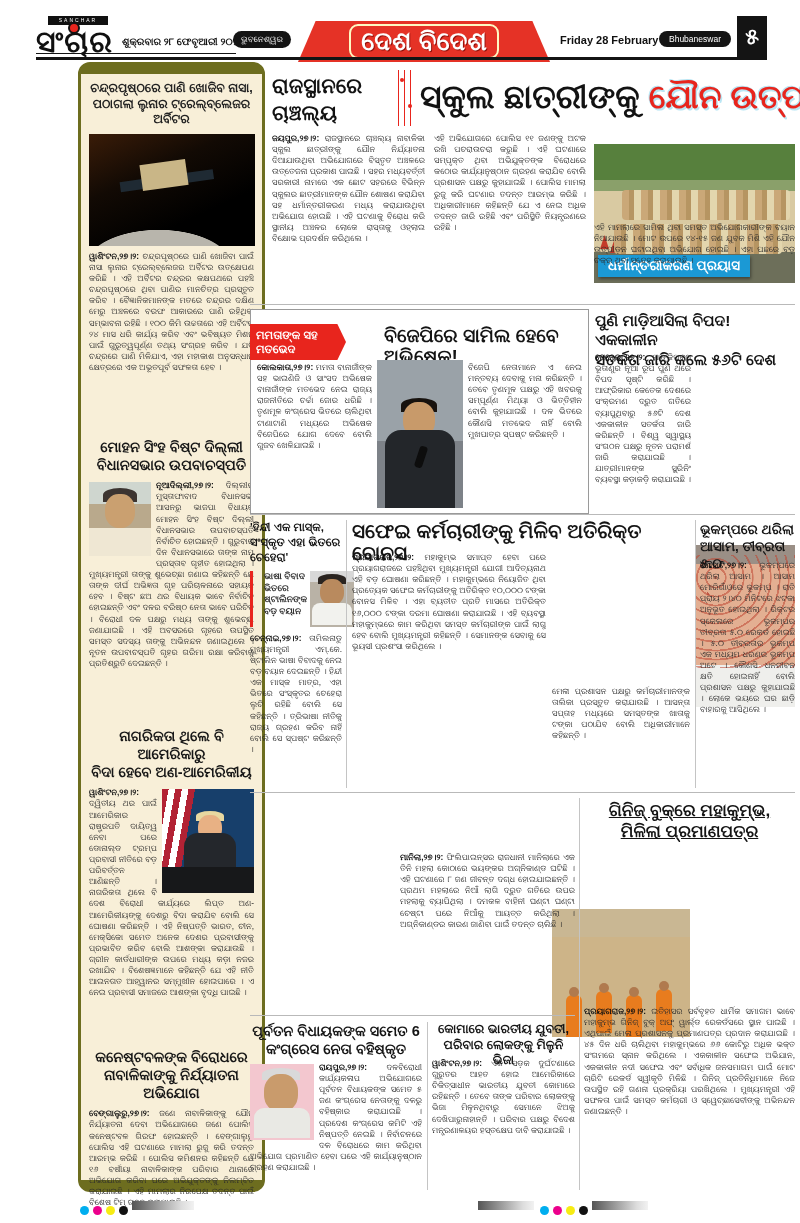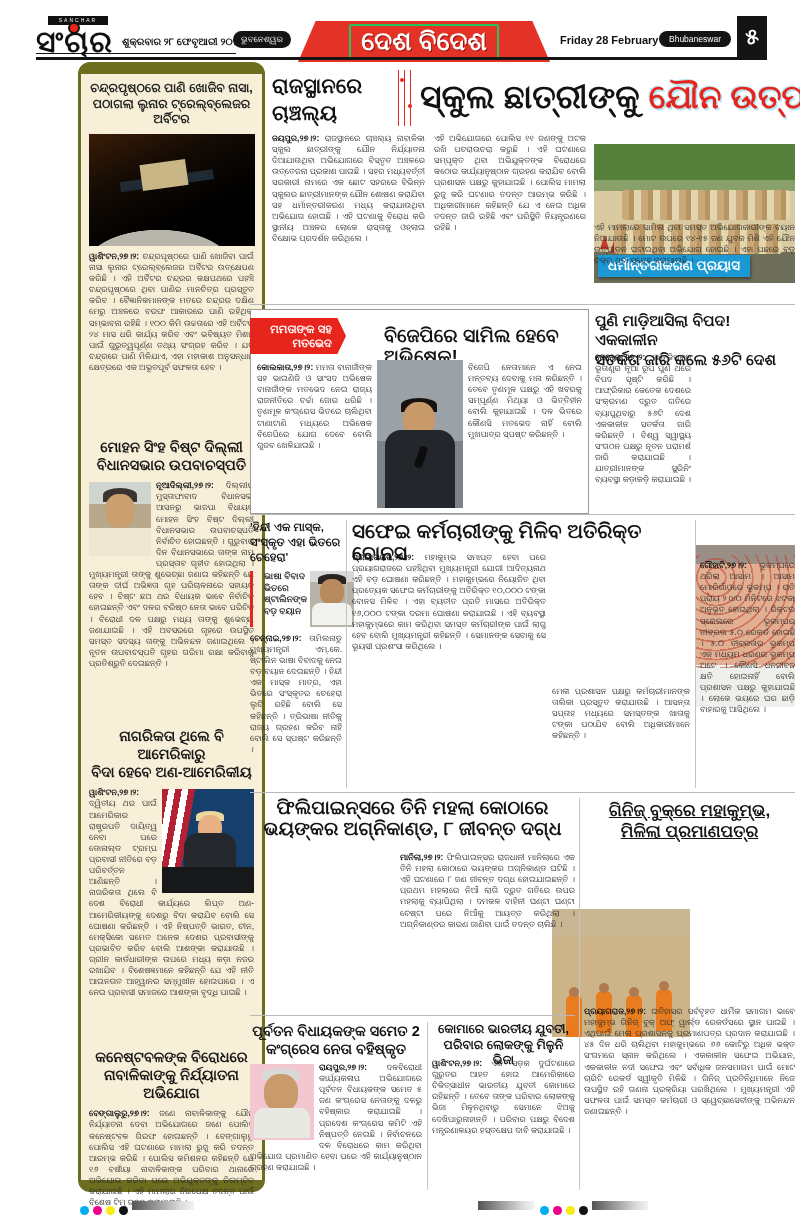--- a/index.html
+++ b/index.html
@@ -14,21 +14,21 @@
 
   
   .logo-top{background:#111;color:#fff;font-size:5px;letter-spacing:2px;text-align:center;line-height:9px;}
   .logo-main{font-size:30px;font-weight:bold;color:#101010;letter-spacing:1px;}
   .logo-dot{width:8px;height:8px;border-radius:50%;background:#e8251d;border:2px solid #111;}
   .pill{background:#141414;color:#fff;border-radius:9px;font-size:8.5px;font-weight:normal;
         display:flex;align-items:center;justify-content:center;}
   .banner{background:#e53226;color:#fff;font-weight:bold;font-size:26px;display:flex;align-items:center;
           justify-content:center;clip-path:polygon(7% 0,93% 0,100% 100%,0 100%);
           text-shadow:1px 1px 0 #8f100a;box-shadow:0 3px 4px rgba(0,0,0,.35);}
-  .banner-inner{border:2px solid #22c55e;padding:0 10px;border-radius:2px;}
+  .banner-inner{border:2px solid #fef9c3;padding:0 10px;border-radius:9px;}
   .date-en{font-size:11px;font-weight:bold;color:#111;}
   .pagebox{background:#141414;color:#fff;font-size:22px;font-weight:bold;display:flex;align-items:center;justify-content:center;}
   .hrule{background:#141414;}
 
   
   #sidebar{left:78px;top:62px;width:187px;height:1130px;background:#f8efd8;
            border:3px solid #6d6d1f;border-top-width:12px;border-bottom-width:12px;border-radius:12px;
            box-sizing:border-box;padding:7px 8px;}
   .sb-hl{font-size:12.5px;font-weight:bold;color:#222;text-align:center;line-height:1.25;}
   .sb-hl2{font-size:14.5px;font-weight:bold;color:#161616;text-align:center;line-height:1.22;}
@@ -194,21 +194,21 @@
     <div class="row" style="top:80px;left:20px;"></div>
     <div class="caption-banner">ଧର୍ମାନ୍ତରୀକରଣ ପ୍ରୟାସ</div>
   </div>
   <div class="abs jtext" style="left:594px;top:222px;width:201px;height:80px;">
     <span>ଏହି ମାମଲାରେ ସାମିଲ ଥିବା ସମସ୍ତ ଅଭିଯୋଗକାରୀଙ୍କ ବୟାନ ନିଆଯାଉଛି । ମୋଟ ଉପରେ ୧୪-୧୫ ଜଣ ଯୁବକ ମିଶି ଏହି ଯୌନ ଉତ୍ପୀଡ଼ନ ଘଟାଇଥିବା ଅଭିଯୋଗ ହୋଇଛି । ଏହା ପଛରେ ବଡ଼ ଚକ୍ର ଥିବା ସନ୍ଦେହ କରାଯାଉଛି ।</span>
   </div>
 
   <div class="divider-h" style="left:250px;top:304px;width:545px;"></div>
 
   <div class="abs box-border" style="left:250px;top:309px;width:337px;height:203px;">
-    <div class="flag-red abs" style="left:-1px;top:8px;width:96px;height:36px;align-items:flex-end;">
+    <div class="flag-red abs" style="left:-1px;top:14px;width:96px;height:36px;">
       <div>ମମତାଙ୍କ ସହ</div>
       <div>ମତଭେଦ</div>
     </div>
     <div class="mid-hl abs" style="left:100px;top:16px;width:234px;margin-left:33px;">ବିଜେପିରେ ସାମିଲ ହେବେ ଅଭିଷେକ!</div>
     <div class="abs ph ph-abhishek" style="left:126px;top:50px;width:86px;height:148px;">
       <div class="hairA"></div>
       <div class="head"></div>
       <div class="torso"></div>
       <div class="mic"></div>
     </div>
@@ -266,52 +266,52 @@
     <div class="w" style="left:14px;bottom:0;"></div>
     <div class="w" style="left:44px;bottom:4px;"></div>
     <div class="w" style="left:74px;bottom:0;"></div>
     <div class="w" style="left:104px;bottom:6px;"></div>
   </div>
   <div class="abs jtext" style="left:552px;top:686px;width:138px;height:102px;">
     <span>ମେଳା ପ୍ରଶାସନ ପକ୍ଷରୁ କର୍ମଚାରୀମାନଙ୍କ ତାଲିକା ପ୍ରସ୍ତୁତ କରାଯାଉଛି । ଆସନ୍ତା ସପ୍ତାହ ମଧ୍ୟରେ ସମସ୍ତଙ୍କ ଖାତାକୁ ଟଙ୍କା ପଠାଯିବ ବୋଲି ଅଧିକାରୀମାନେ କହିଛନ୍ତି ।</span>
   </div>
   <div class="divider-v" style="left:695px;top:520px;height:268px;"></div>
 
+  <div class="abs sm-hl" style="left:700px;top:522px;width:95px;font-size:13.5px;">
+    <div>ଭୂକମ୍ପରେ ଥରିଲା</div>
+    <div>ଆସାମ, ତୀବ୍ରତା ୫.୦</div>
+  </div>
   <div class="abs jtext" style="left:700px;top:560px;width:95px;height:228px;">
     <span class="dl">ଗୌହାଟି,୨୭।୨:</span>
     <span>ଭୂକମ୍ପରେ ଥରିଲା ଆସାମ । ଆସାମ ମୋରିଗାଁଓରେ ଭୂକମ୍ପ । ରାତି ପ୍ରାୟ ୨।୪୦ ମିନିଟରେ ଝଟକା ଅନୁଭୂତ ହୋଇଥିଲା । ରିକ୍ଟର ସ୍କେଲରେ ଭୂକମ୍ପର ତୀବ୍ରତା ୫.୦ ରେକର୍ଡ ହୋଇଛି । ୫.୦ ତୀବ୍ରତାର ଭୂକମ୍ପ ଏକ ମଧ୍ୟମ ଧରଣର ଭୂକମ୍ପ ଅଟେ । କୌଣସି ଧନଜୀବନ କ୍ଷତି ହୋଇନାହିଁ ବୋଲି ପ୍ରଶାସନ ପକ୍ଷରୁ କୁହାଯାଇଛି । ଲୋକେ ଭୟରେ ଘର ଛାଡ଼ି ବାହାରକୁ ଆସିଥିଲେ ।</span>
   </div>
 
   <div class="divider-h" style="left:250px;top:792px;width:545px;"></div>
 
-  <div class="abs mid-hl center" style="left:250px;top:798px;width:325px;">
-    <div>ଫିଲିପାଇନ୍ସରେ ତିନି ମହଲା କୋଠାରେ</div>
-    <div>ଭୟଙ୍କର ଅଗ୍ନିକାଣ୍ଡ, ୮ ଜୀବନ୍ତ ଦଗ୍ଧ</div>
-  </div>
 
   <div class="abs jtext" style="left:400px;top:852px;width:175px;height:158px;">
     <span class="dl">ମାନିଲା,୨୭।୨:</span>
     <span>ଫିଲିପାଇନ୍ସର ରାଜଧାନୀ ମାନିଲାରେ ଏକ ତିନି ମହଲା କୋଠାରେ ଭୟଙ୍କର ଅଗ୍ନିକାଣ୍ଡ ଘଟିଛି । ଏହି ଘଟଣାରେ ୮ ଜଣ ଜୀବନ୍ତ ଦଗ୍ଧ ହୋଇଯାଇଛନ୍ତି । ପ୍ରଥମ ମହଲାରେ ନିଆଁ ଲାଗି ଦ୍ରୁତ ଗତିରେ ଉପର ମହଲାକୁ ବ୍ୟାପିଥିଲା । ଦମକଳ ବାହିନୀ ଘଣ୍ଟା ଘଣ୍ଟା ଚେଷ୍ଟା ପରେ ନିଆଁକୁ ଆୟତ୍ତ କରିଥିଲା । ଅଗ୍ନିକାଣ୍ଡର କାରଣ ଜାଣିବା ପାଇଁ ତଦନ୍ତ ଚାଲିଛି ।</span>
   </div>
   <div class="divider-v" style="left:579px;top:798px;height:392px;"></div>
 
   <div class="abs sm-hl center" style="left:584px;top:800px;width:211px;font-size:17px;text-decoration:underline;">
     <div>ଗିନିଜ୍ ବୁକ୍‌ରେ ମହାକୁମ୍ଭ,</div>
     <div>ମିଳିଲା ପ୍ରମାଣପତ୍ର</div>
   </div>
 
   <div class="abs jtext" style="left:584px;top:1006px;width:211px;height:184px;">
     <span class="dl">ପ୍ରୟାଗରାଜ,୨୭।୨:</span>
     <span>ଇତିହାସର ସର୍ବବୃହତ ଧାର୍ମିକ ସମାଗମ ଭାବେ ମହାକୁମ୍ଭ ଗିନିଜ୍ ବୁକ୍ ଅଫ୍ ୱାର୍ଲ୍ଡ ରେକର୍ଡସରେ ସ୍ଥାନ ପାଇଛି । ଏଥିପାଇଁ ମେଳା ପ୍ରଶାସନକୁ ପ୍ରମାଣପତ୍ର ପ୍ରଦାନ କରାଯାଇଛି । ୪୫ ଦିନ ଧରି ଚାଲିଥିବା ମହାକୁମ୍ଭରେ ୬୬ କୋଟିରୁ ଅଧିକ ଭକ୍ତ ସଂଗମରେ ସ୍ନାନ କରିଥିଲେ । ଏକକାଳୀନ ସଫେଇ ଅଭିଯାନ, ଏକକାଳୀନ ନଦୀ ସଫେଇ ଏବଂ ସର୍ବାଧିକ ଜନସମାଗମ ପାଇଁ ମୋଟ ଚାରିଟି ରେକର୍ଡ ସ୍ୱୀକୃତି ମିଳିଛି । ଗିନିଜ୍ ପ୍ରତିନିଧିମାନେ ନିଜେ ଉପସ୍ଥିତ ରହି ଗଣନା ପ୍ରକ୍ରିୟା ପରଖିଥିଲେ । ମୁଖ୍ୟମନ୍ତ୍ରୀ ଏହି ସଫଳତା ପାଇଁ ସମସ୍ତ କର୍ମଚାରୀ ଓ ସ୍ୱେଚ୍ଛାସେବୀଙ୍କୁ ଅଭିନନ୍ଦନ ଜଣାଇଛନ୍ତି ।</span>
   </div>
 
   <div class="divider-h" style="left:250px;top:1015px;width:325px;"></div>
 
   <div class="abs sm-hl center" style="left:250px;top:1022px;width:172px;font-size:14.5px;">
-    <div>ପୂର୍ବତନ ବିଧାୟକଙ୍କ ସମେତ 2</div>
+    <div>ପୂର୍ବତନ ବିଧାୟକଙ୍କ ସମେତ 6</div>
     <div>କଂଗ୍ରେସ ନେତା ବହିଷ୍କୃତ</div>
   </div>
   <div class="abs jtext" style="left:250px;top:1062px;width:172px;height:128px;">
     <div class="ph ph-congress" style="width:64px;height:76px;float:left;margin:2px 5px 2px 0;">
       <div class="hairC"></div>
       <div class="faceC"></div>
       <div class="shirtC"></div>
     </div>
     <span class="dl">ରାୟପୁର,୨୭।୨:</span>
     <span>ଦଳବିରୋଧୀ କାର୍ଯ୍ୟକଳାପ ଅଭିଯୋଗରେ ପୂର୍ବତନ ବିଧାୟକଙ୍କ ସମେତ ୫ ଜଣ କଂଗ୍ରେସ ନେତାଙ୍କୁ ଦଳରୁ ବହିଷ୍କାର କରାଯାଇଛି । ପ୍ରଦେଶ କଂଗ୍ରେସ କମିଟି ଏହି ନିଷ୍ପତ୍ତି ନେଇଛି । ନିର୍ବାଚନରେ ଦଳ ବିରୋଧରେ କାମ କରିଥିବା ଅଭିଯୋଗ ପ୍ରମାଣିତ ହେବା ପରେ ଏହି କାର୍ଯ୍ୟାନୁଷ୍ଠାନ ଗ୍ରହଣ କରାଯାଇଛି ।</span>

